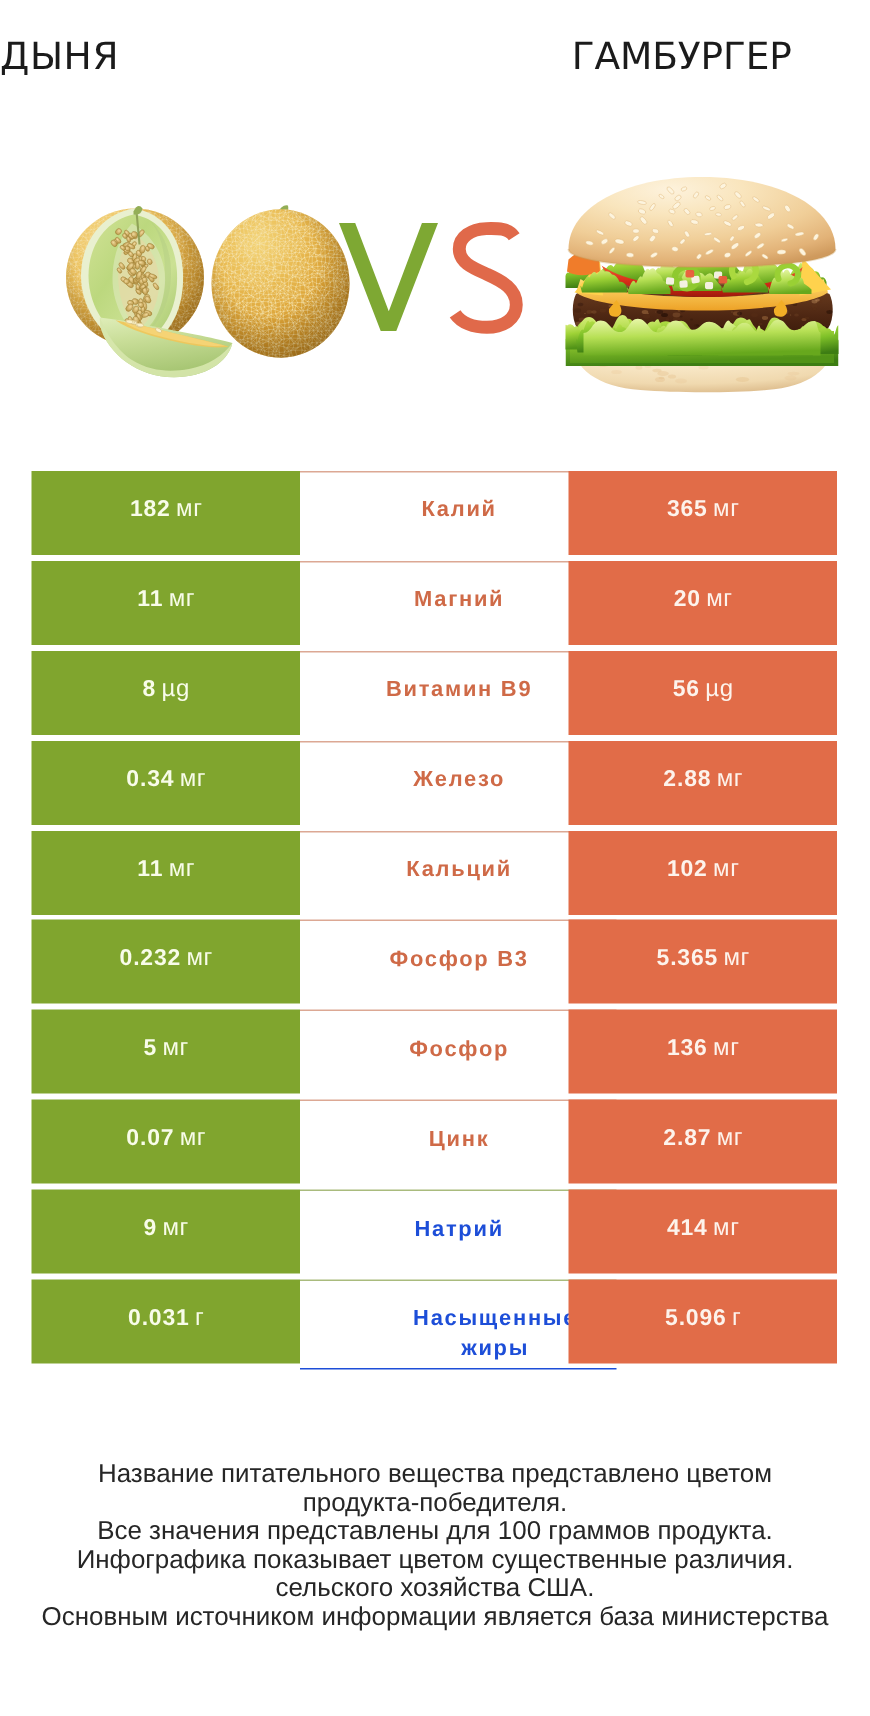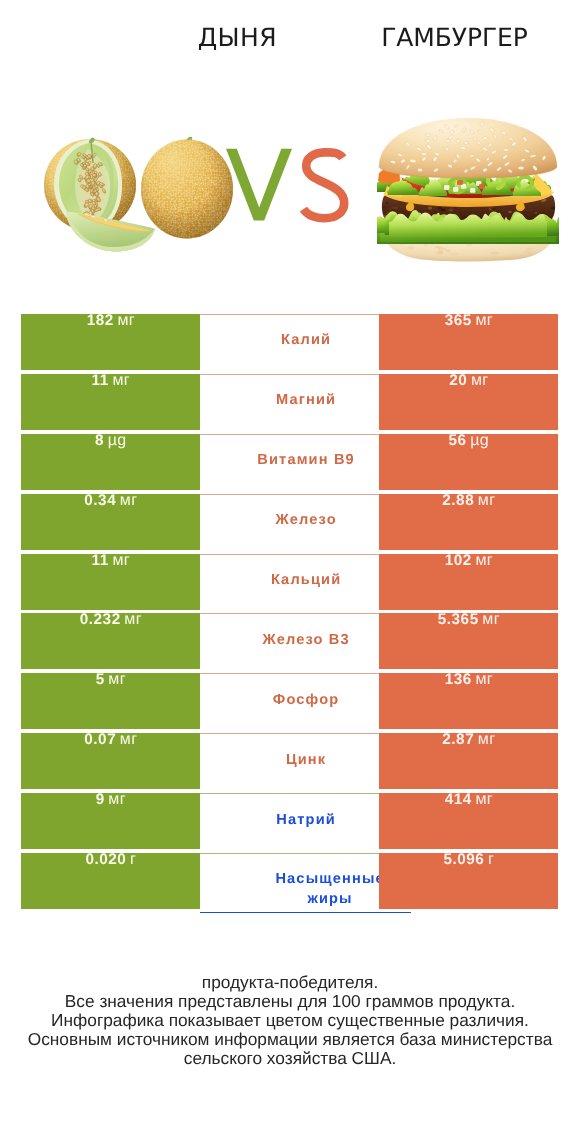--- a/index.html
+++ b/index.html
@@ -3,30 +3,30 @@
 <meta charset="utf-8">
 <style>
   html,body{margin:0;padding:0;background:#fff;}
   body{width:580px;height:1144px;font-family:"Liberation Sans",sans-serif;
        -webkit-font-smoothing:antialiased;text-rendering:geometricPrecision;}
   .page{position:relative;width:580px;height:1144px;overflow:hidden;background:#fff;}
 
   .title{position:absolute;top:23px;font-size:25px;font-weight:400;color:#1b1b1b;
          white-space:nowrap;line-height:30px;font-family:"DejaVu Sans",sans-serif;
          }
-  .title.left{left:0;width:249px;text-align:right;letter-spacing:0.4px;padding-left:28px;}
+  .title.left{left:0;width:249px;text-align:left;letter-spacing:0.4px;}
   .title.right{left:290px;width:329px;text-align:center;letter-spacing:-0.1px;}
 
   .melon-wrap{position:absolute;left:44px;top:118px;width:196px;height:142px;}
   .burger-wrap{position:absolute;left:377px;top:116px;width:182px;height:146px;}
   .vs{position:absolute;left:222px;top:144px;width:130px;height:82px;}
 
   .tbl{position:absolute;left:0;top:314px;width:580px;}
   .row{position:relative;height:59.9px;}
-  .cellL,.cellR{position:absolute;top:0;height:56px;display:flex;
+  .cellL,.cellR{position:absolute;top:0;height:56px;display:flex;align-items:center;
                 justify-content:center;}
   .cellL{left:21px;width:179px;background:#80a52e;}
   .cellR{left:379px;width:179px;background:#e16c48;}
   .cellM{position:absolute;left:200px;top:0;width:211px;height:59.9px;
          display:flex;align-items:flex-start;justify-content:center;text-align:center;
          box-sizing:border-box;border-top:1px solid;background:#fff;padding-top:16.4px;}
   .row:last-child .cellM{border-bottom:1px solid;padding-left:48px;}
   .cellM.o{border-color:#dca894;color:#cf6a47;}
   .cellM.g{border-color:#a9bb7d;color:#1d4ed8;}
   .val{color:#f8fce9;font-size:15.3px;font-weight:700;letter-spacing:0.55px;position:relative;top:-2px;left:0.3px;}
@@ -685,21 +685,21 @@
           <span class="val">102</span>
           <span class="unit val">мг</span>
         </div>
     </div>
     <div class="row">
       <div class="cellL">
           <span class="val">0.232</span>
           <span class="unit val">мг</span>
         </div>
       <div class="cellM o">
-          <span class="nut">Железо B3</span>
+          <span class="nut">Фосфор B3</span>
         </div>
       <div class="cellR">
           <span class="val">5.365</span>
           <span class="unit val">мг</span>
         </div>
     </div>
     <div class="row">
       <div class="cellL">
           <span class="val">5</span>
           <span class="unit val">мг</span>
@@ -733,34 +733,35 @@
       <div class="cellM g">
           <span class="nut">Натрий</span>
         </div>
       <div class="cellR">
           <span class="val">414</span>
           <span class="unit val">мг</span>
         </div>
     </div>
     <div class="row">
       <div class="cellL">
-          <span class="val">0.020</span>
+          <span class="val">0.031</span>
           <span class="unit val">г</span>
         </div>
       <div class="cellM g">
           <span class="nut">Насыщенные жиры</span>
         </div>
       <div class="cellR">
           <span class="val">5.096</span>
           <span class="unit val">г</span>
         </div>
     </div>
   </div>
 
   <div class="footer">
+    <div>Название питательного вещества представлено цветом</div>
     <div>продукта-победителя.</div>
     <div>Все значения представлены для 100 граммов продукта.</div>
     <div>Инфографика показывает цветом существенные различия.</div>
+    <div>сельского хозяйства США.</div>
     <div>Основным источником информации является база министерства</div>
-    <div>сельского хозяйства США.</div>
   </div>
 
 </div>
 
 </body></html>

